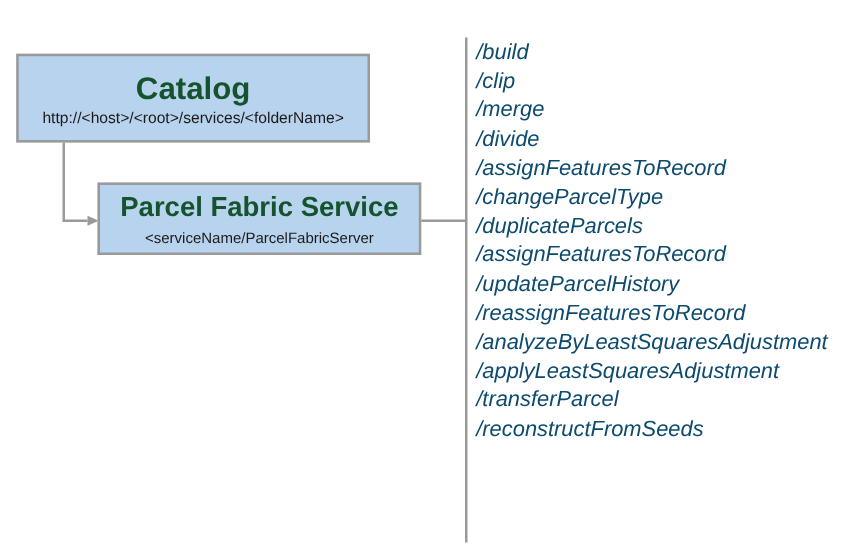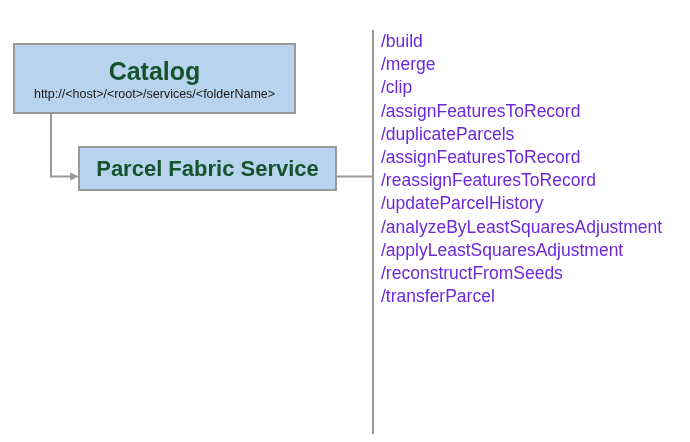--- a/index.html
+++ b/index.html
@@ -64,21 +64,21 @@
   }
   #node-catalog .node-sub {
     font-size: 12.5px;
     margin-top: 3px;
   }
 
   #node-service {
     left: 78px;
     top: 146px;
     width: 259px;
-    height: 45px;
+    height: 58px;
   }
   #node-service .node-title {
     font-size: 22px;
     margin-top: 1px;
   }
   #node-service .node-sub {
     font-size: 12px;
     margin-top: 5px;
   }
 
@@ -86,24 +86,25 @@
   #endpoint-list {
     position: absolute;
     left: 381px;
     top: 30px;
     width: 300px;
     margin: 0;
     padding: 0;
     list-style: none;
   }
   #endpoint-list li {
-    color: #6d28d9;
+    color: #0c4a6e;
     font-size: 17.5px;
     line-height: 23.2px;
     white-space: nowrap;
+    font-style: italic;
   }
 </style>
 </head>
 <body>
 
 <div id="canvas">
 
   <svg id="connectors" viewBox="0 0 690 442" width="690" height="442">
 
     <path d="M 51 114 L 51 176.5 L 70 176.5" fill="none" stroke="#9a9a9a" stroke-width="2"></path>
@@ -114,30 +115,33 @@
     <line x1="373" y1="30" x2="373" y2="434" stroke="#9a9a9a" stroke-width="2"></line>
   </svg>
 
   <div class="node" id="node-catalog">
     <div class="node-title">Catalog</div>
     <div class="node-sub">http://&lt;host&gt;/&lt;root&gt;/services/&lt;folderName&gt;</div>
   </div>
 
   <div class="node" id="node-service">
     <div class="node-title">Parcel Fabric Service</div>
+    <div class="node-sub">&lt;serviceName/ParcelFabricServer</div>
   </div>
 
   <ul id="endpoint-list">
       <li>/build</li>
+      <li>/clip</li>
       <li>/merge</li>
-      <li>/clip</li>
+      <li>/divide</li>
       <li>/assignFeaturesToRecord</li>
+      <li>/changeParcelType</li>
       <li>/duplicateParcels</li>
       <li>/assignFeaturesToRecord</li>
+      <li>/updateParcelHistory</li>
       <li>/reassignFeaturesToRecord</li>
-      <li>/updateParcelHistory</li>
       <li>/analyzeByLeastSquaresAdjustment</li>
       <li>/applyLeastSquaresAdjustment</li>
+      <li>/transferParcel</li>
       <li>/reconstructFromSeeds</li>
-      <li>/transferParcel</li>
     </ul>
 
 </div>
 
 </body></html>

